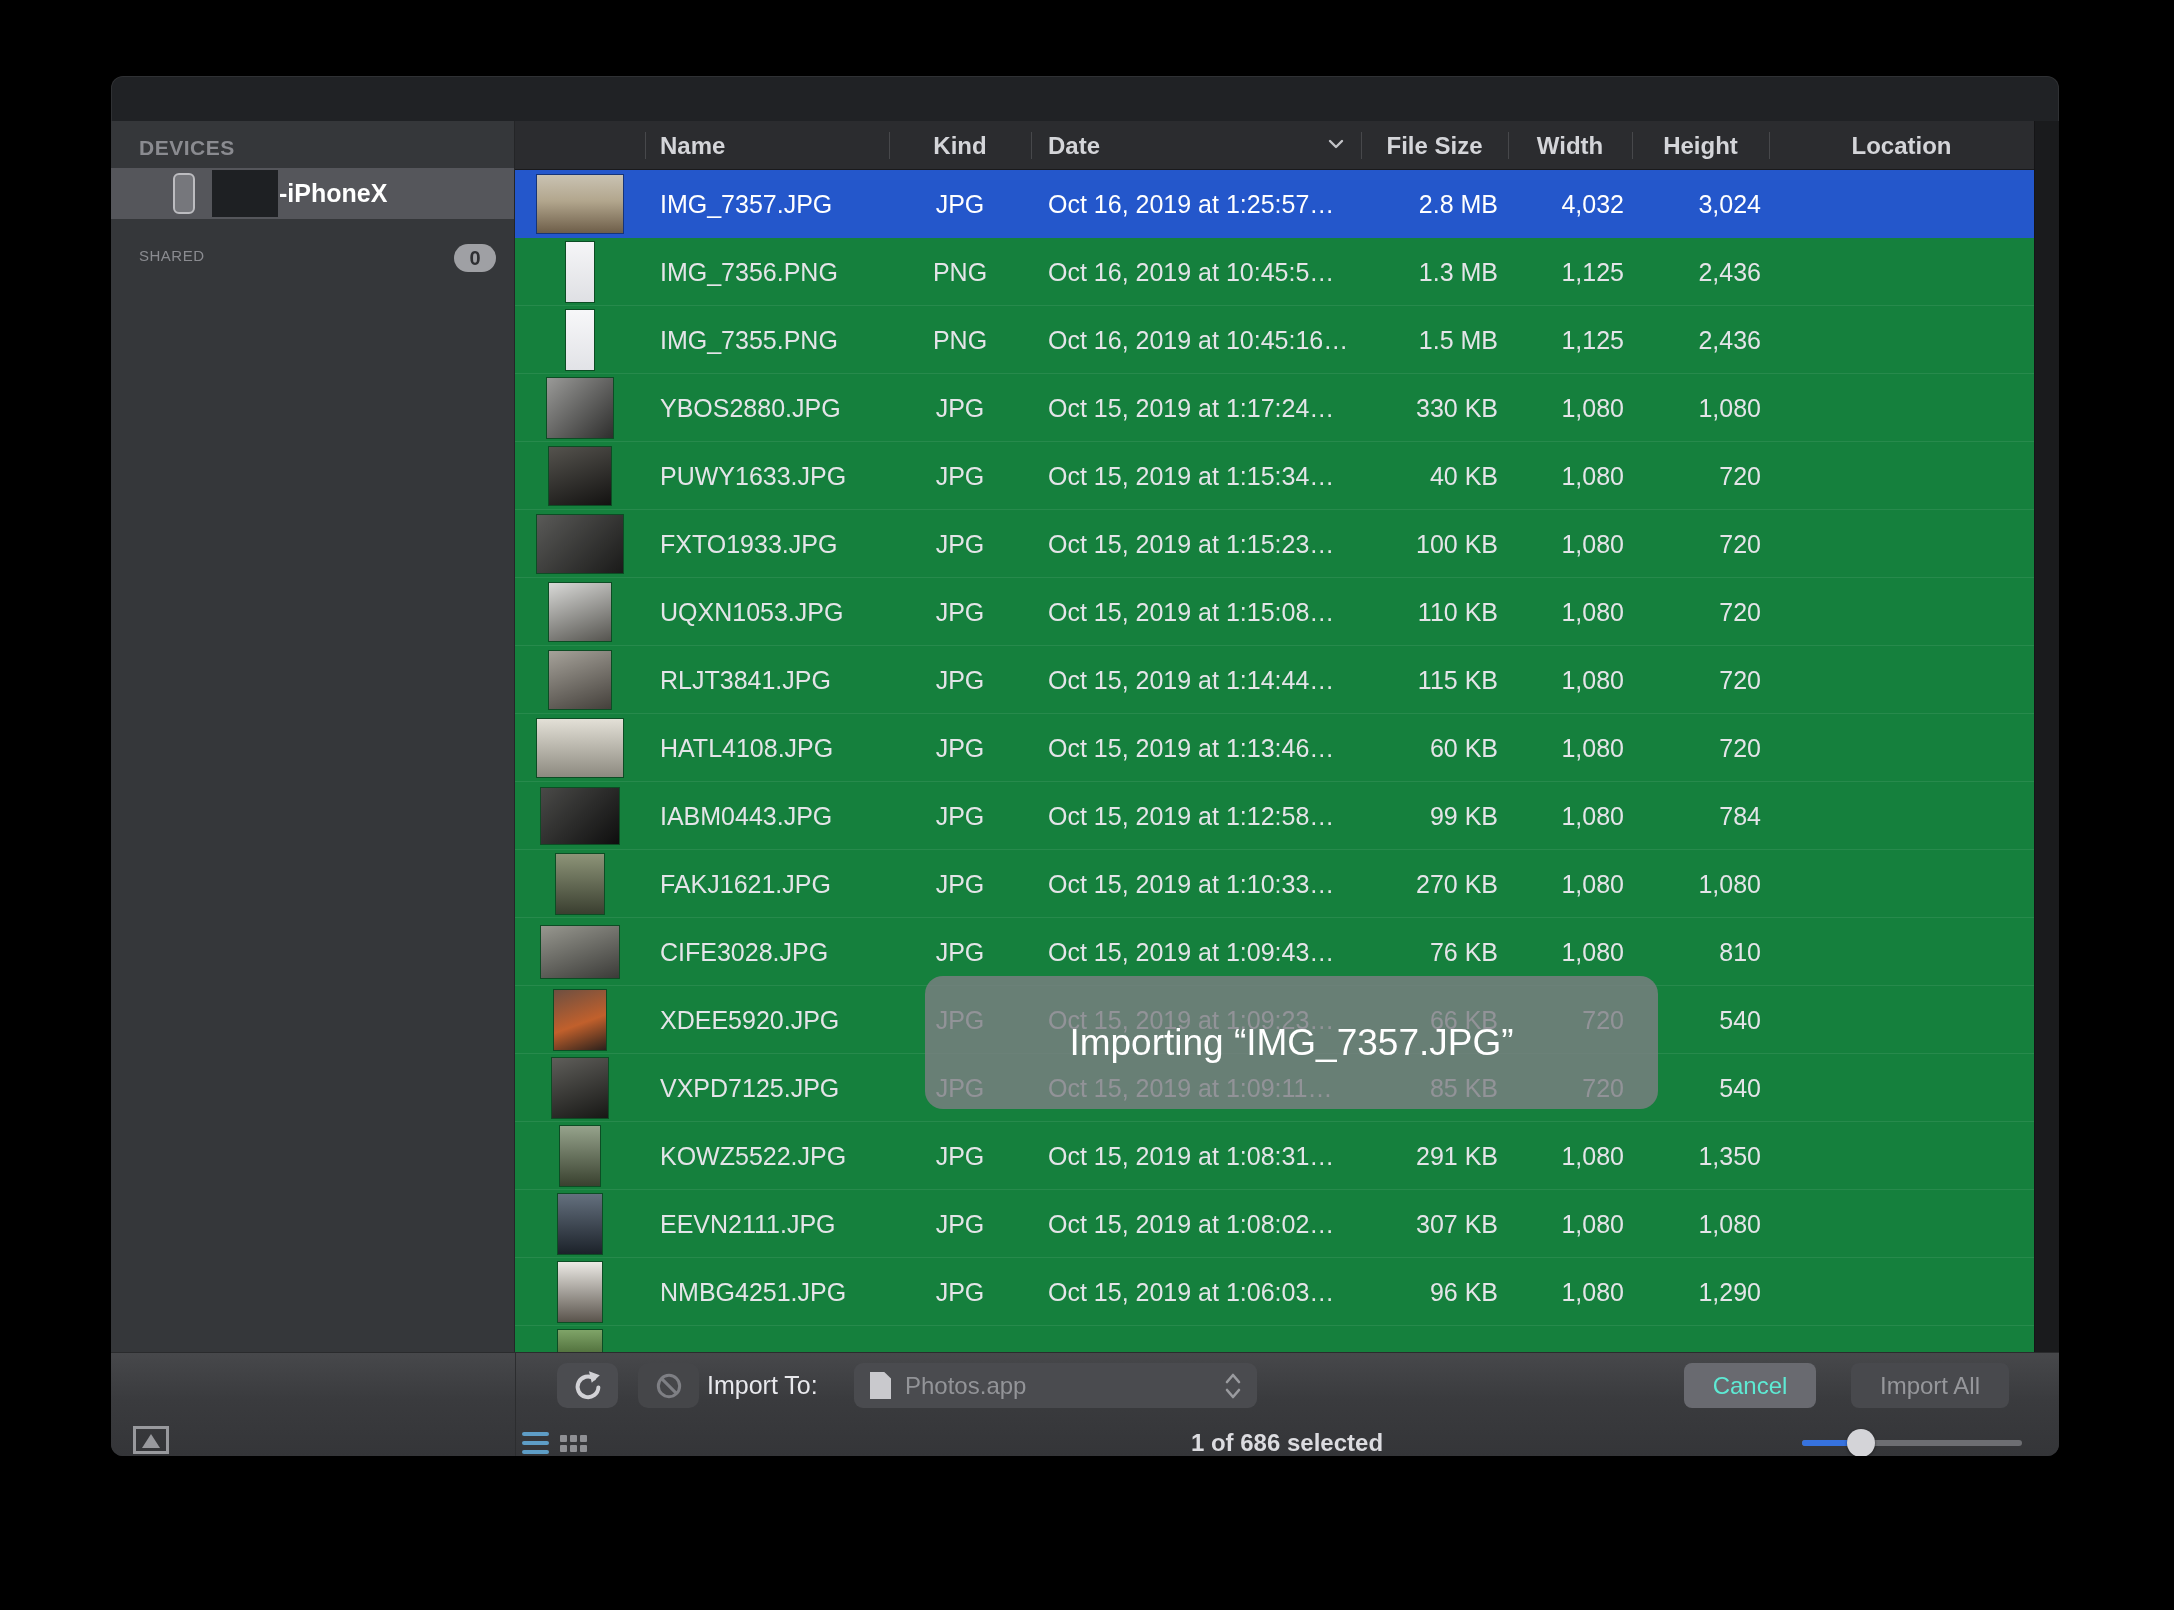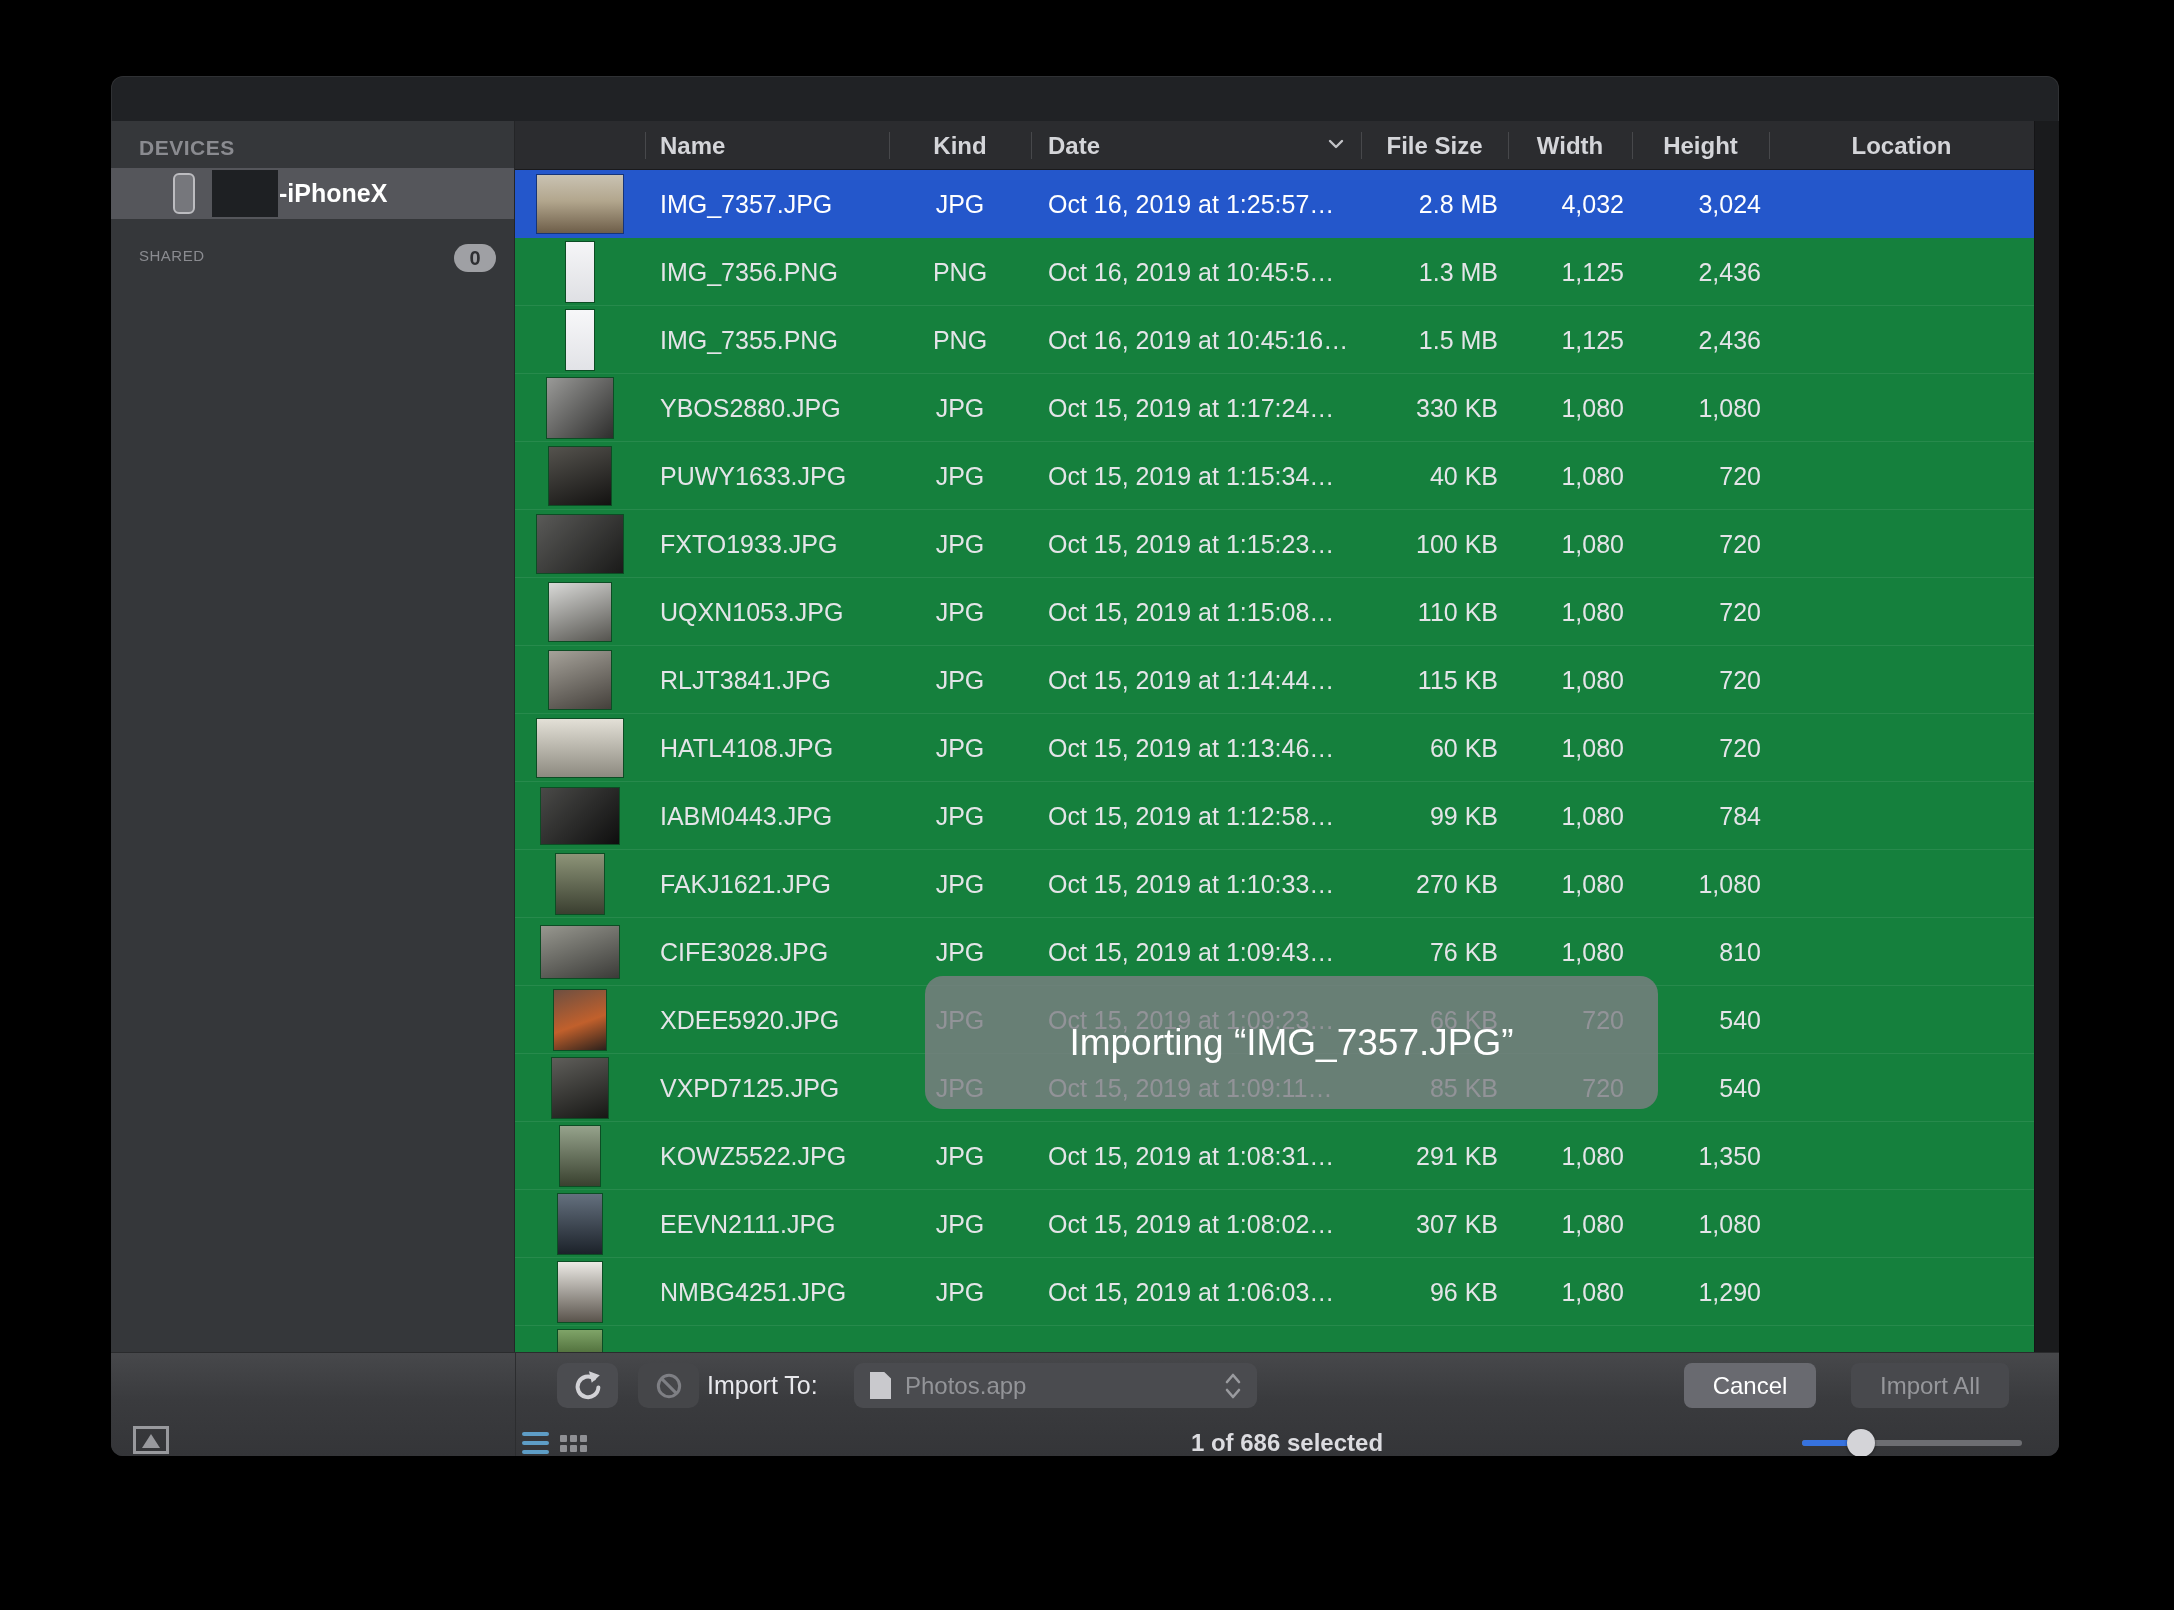--- a/index.html
+++ b/index.html
@@ -82,21 +82,21 @@
   .import-label { position:absolute; left:596px; top:10px; height:45px; line-height:45px;
                   color:#e8e8ec; font-size:25px; }
   .dropdown { position:absolute; left:743px; top:10px; width:403px; height:45px; border-radius:9px;
               background:#4a4b4f; display:flex; align-items:center; }
   .doc-icon { width:21px; height:27px; margin-left:16px; background:#c9c9cd;
               clip-path:polygon(0 0,68% 0,100% 24%,100% 100%,0 100%); }
   .dropdown .dest { color:#939498; font-size:24px; margin-left:14px; flex:1; }
   .dd-chevrons { margin-right:14px; }
   .btn { position:absolute; top:10px; height:45px; border-radius:8px; font-size:24px;
          display:flex; align-items:center; justify-content:center; }
-  .cancel { left:1573px; width:132px; background:#696a70; color:#ffffff; }
+  .cancel { left:1573px; width:132px; background:#696a70; color:#5eead4; }
   .import-all { left:1740px; width:158px; background:#48494d; color:#96979b; }
 
   .collapse-btn { position:absolute; left:22px; top:73px; width:36px; height:28px;
                   border:3px solid #98999d; display:flex; align-items:flex-end; justify-content:center; }
   .tri-up { width:0; height:0; border-left:9px solid transparent; border-right:9px solid transparent;
             border-bottom:14px solid #98999d; margin-bottom:3px; }
 
   .view-toggles { position:absolute; left:411px; top:79px; display:flex; gap:11px; align-items:center; }
   .list-icon { display:flex; flex-direction:column; gap:5px; }
   .list-icon i { display:block; width:27px; height:4px; border-radius:2px; background:#5e9dc6; }

